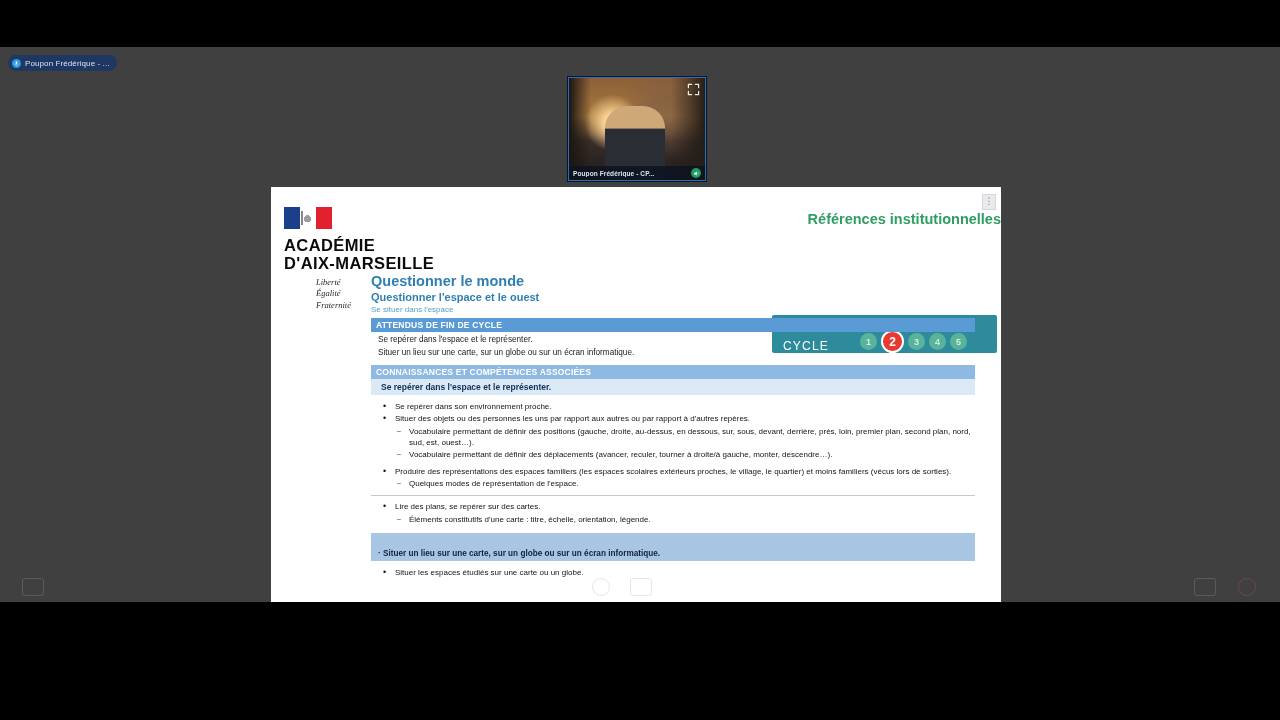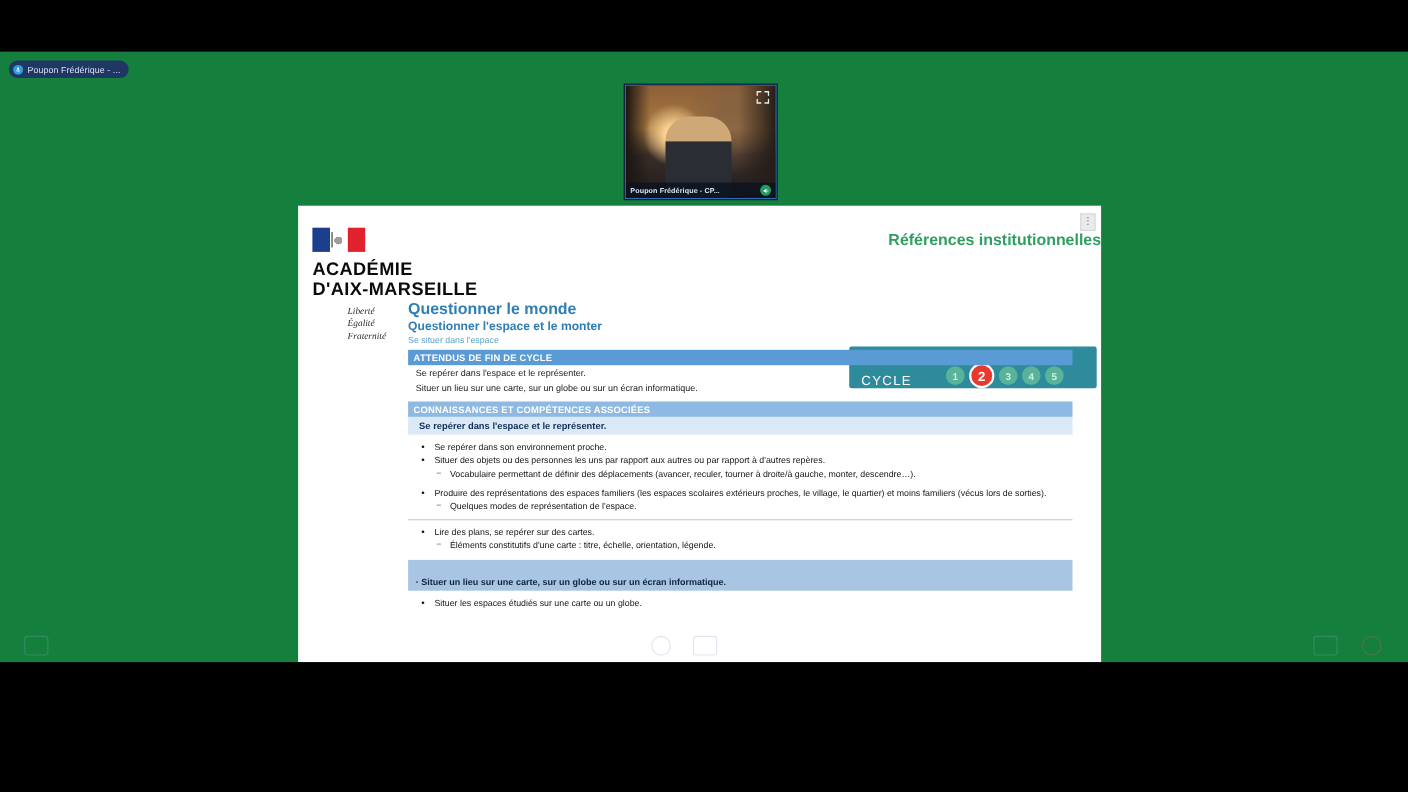--- a/index.html
+++ b/index.html
@@ -26,21 +26,21 @@
     background: #000000;
   }
   .bar-bottom {
     position: absolute;
     left: 0; bottom: 0; width: 1280px; height: 118px;
     background: #000000;
   }
   .stage {
     position: absolute;
     left: 0; top: 47px; width: 1280px; height: 555px;
-    background: #15803d;
+    background: #404040;
     overflow: hidden;
   }
   
   .name-pill {
     position: absolute;
     left: 8px;
     top: 8px;
     height: 16px;
     display: flex;
     align-items: center;
@@ -471,39 +471,40 @@
           <span class="cdot">1</span>
           <span class="cdot active">2</span>
           <span class="cdot">3</span>
           <span class="cdot">4</span>
           <span class="cdot">5</span>
         </span>
       </div>
 
       <div class="content">
         <div class="h-discipline">Questionner le monde</div>
-        <div class="h-theme">Questionner l'espace et le monter</div>
+        <div class="h-theme">Questionner l'espace et le ouest</div>
         <div class="h-sub">Se situer dans l'espace</div>
 
         <div class="band">ATTENDUS DE FIN DE CYCLE</div>
         <div class="plainrow">Se repérer dans l'espace et le représenter.</div>
         <div class="plainrow">Situer un lieu sur une carte, sur un globe ou sur un écran informatique.</div>
 
         <div class="gap"></div>
 
         <div class="band light">CONNAISSANCES ET COMPÉTENCES ASSOCIÉES</div>
         <div class="band-row">Se repérer dans l'espace et le représenter.</div>
 
         <ul class="bullets">
           <li>
             <span>Se repérer dans son environnement proche.</span>
           </li>
           <li>
             <span>Situer des objets ou des personnes les uns par rapport aux autres ou par rapport à d'autres repères.</span>
             <ul class="subbullets">
+              <li>Vocabulaire permettant de définir des positions (gauche, droite, au-dessus, en dessous, sur, sous, devant, derrière, près, loin, premier plan, second plan, nord, sud, est, ouest…).</li>
               <li>Vocabulaire permettant de définir des déplacements (avancer, reculer, tourner à droite/à gauche, monter, descendre…).</li>
             </ul>
           </li>
           <li class="after-row">
             <span>Produire des représentations des espaces familiers (les espaces scolaires extérieurs proches, le village, le quartier) et moins familiers (vécus lors de sorties).</span>
             <ul class="subbullets">
               <li>Quelques modes de représentation de l'espace.</li>
             </ul>
           </li>
         </ul>

